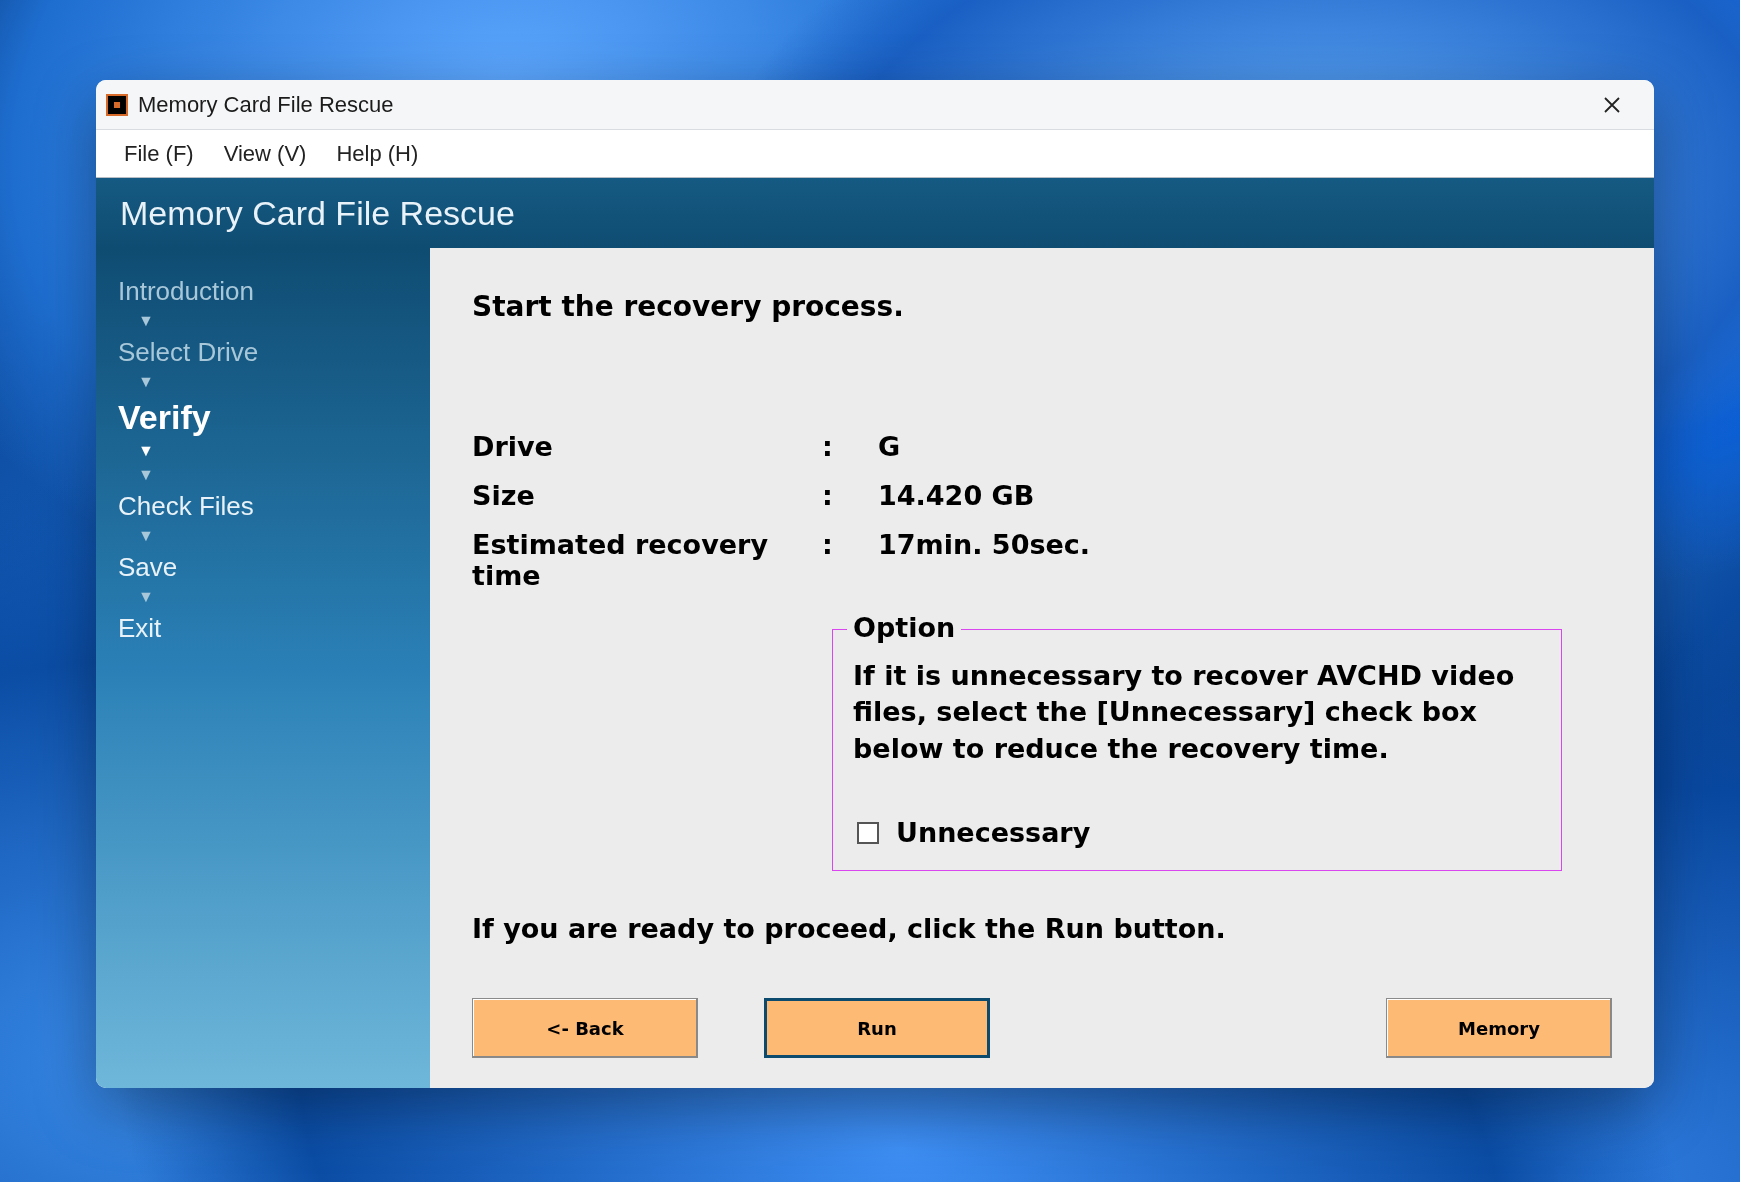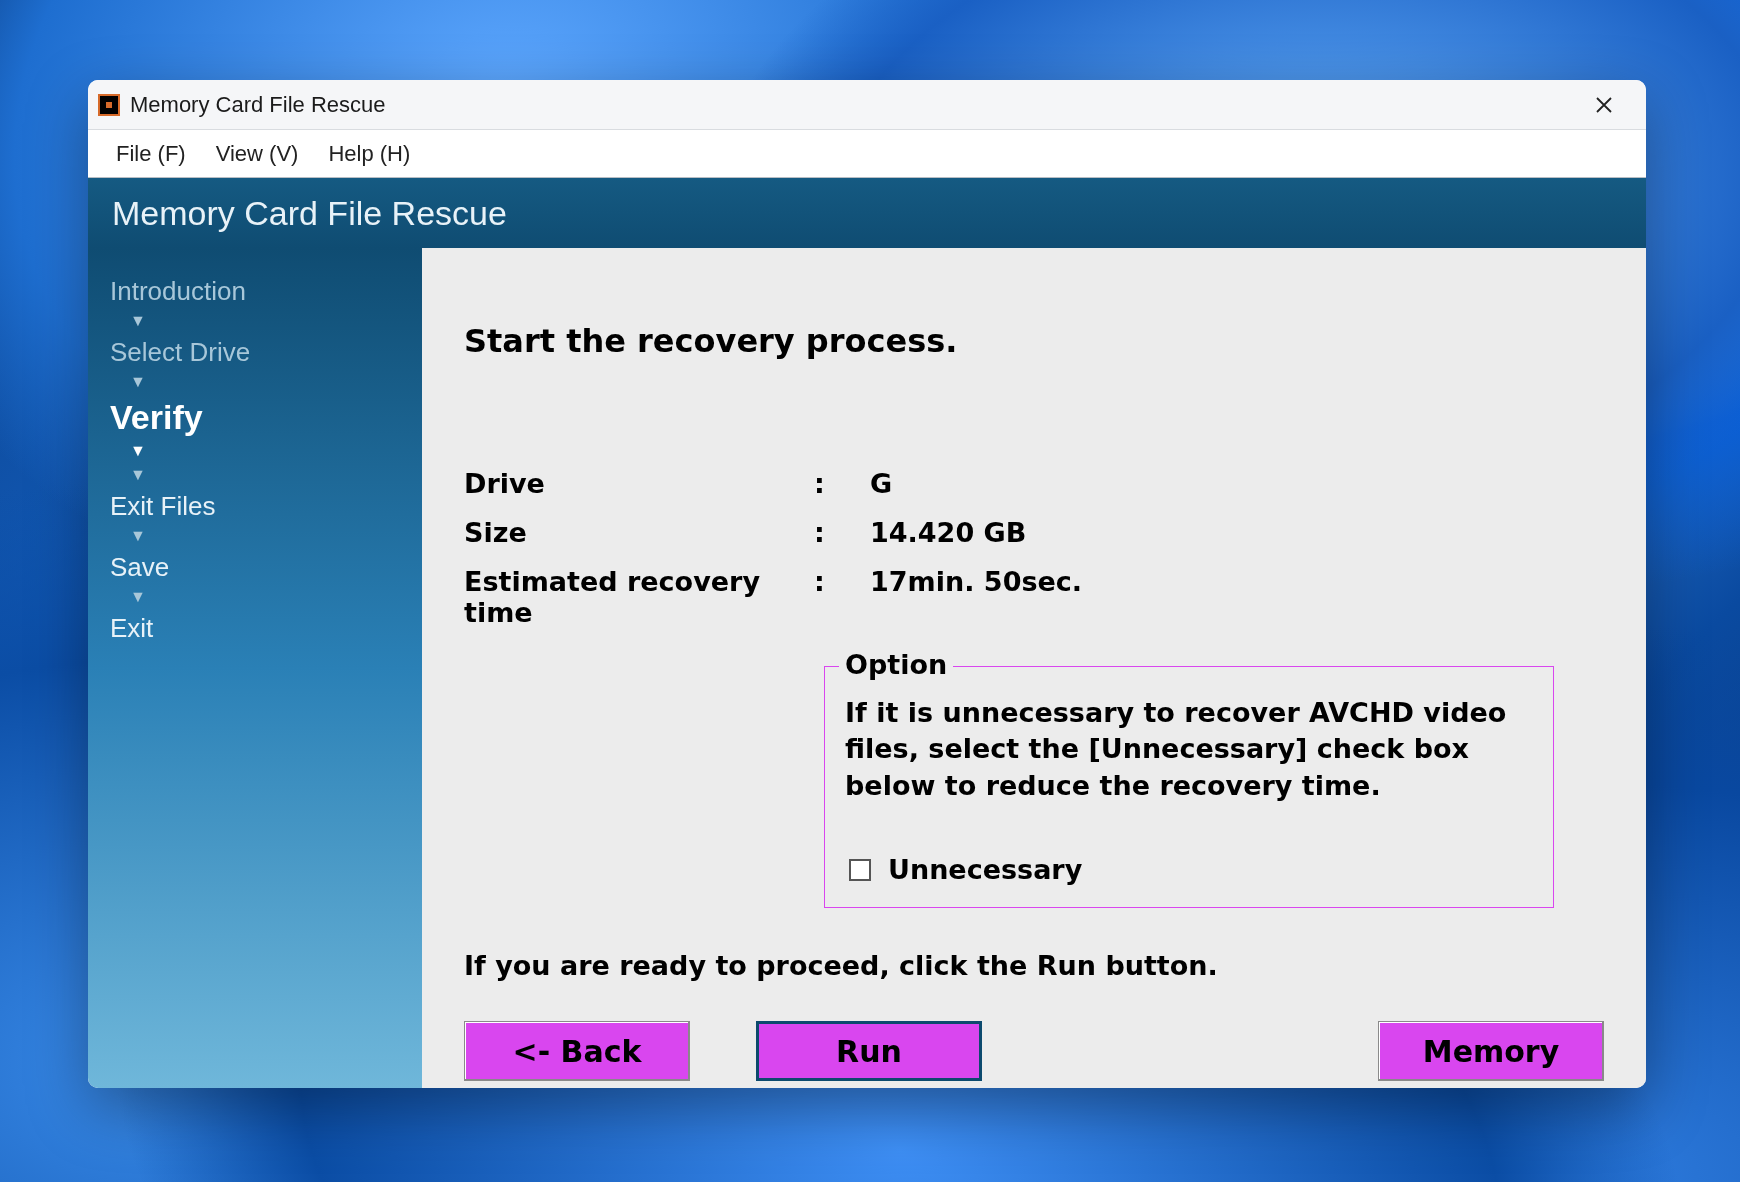--- a/index.html
+++ b/index.html
@@ -21,21 +21,21 @@
     position:absolute; border-radius:50%;
   }
   .swirl.s1 { width:1800px; height:1400px; left:-400px; top:-600px;
     background: radial-gradient(closest-side,#5ea8ff 0%,#1e6ed0 55%,transparent 70%); transform:rotate(-18deg);}
   .swirl.s2 { width:2200px; height:1300px; left:-200px; top:500px;
     background: radial-gradient(closest-side,#3e8ff5 0%,#0b4da5 55%,transparent 72%); transform:rotate(10deg);}
   .swirl.s3 { width:1600px; height:1000px; left:500px; top:-300px;
     background: radial-gradient(closest-side,#6ab4ff 0%,#1a60c4 60%,transparent 75%); transform:rotate(-5deg);}
 
   .window {
-    position:absolute; left:88px; top:80px; width:1558px; height:1008px;
+    position:absolute; left:96px; top:80px; width:1558px; height:1008px;
     background:#fff;
     border-radius:10px;
     box-shadow: 0 20px 60px rgba(0,0,0,0.35);
     overflow:hidden;
     display:flex; flex-direction:column;
   }
   .titlebar {
     height:50px; display:flex; align-items:center; padding:0 10px;
     background:#f5f6f8;
     border-bottom:1px solid #d9dce0;
@@ -85,21 +85,21 @@
     color:#a8c7d9; font-size:16px; margin:6px 0 8px 20px; line-height:1;
   }
   .sidebar .arrow.active { color:#fff; }
 
   .content {
     flex:1; background:#ececec; padding:42px 42px 30px 42px;
     font-family: "MS Sans Serif","DejaVu Sans",sans-serif;
     color:#000; font-size:27px;
     display:flex; flex-direction:column;
   }
-  .content .heading { font-weight:bold; font-size:32px; margin-bottom:90px;margin-top:32px;}
+  .content .heading { font-weight:bold; font-size:28px; margin-bottom:90px;}
   .info-table { display:table; border-spacing:0 18px; font-size:27px;}
   .info-row { display:table-row; }
   .info-label { display:table-cell; width:350px; font-weight:bold;}
   .info-colon { display:table-cell; width:50px; font-weight:bold;}
   .info-value { display:table-cell; font-weight:bold; padding-left:6px;}
 
   .group {
     margin:20px 0 0 360px; width:730px; border:1px solid #d946ef; padding:28px 20px 22px 20px; position:relative;
   }
   .group-legend { position:absolute; top:-18px; left:14px; background:#ececec; padding:0 6px; font-weight:bold; font-size:27px;}
@@ -107,23 +107,23 @@
   .check-row { display:flex; align-items:center; gap:14px; margin-top:50px;}
   .check-row input[type=checkbox]{
     width:22px; height:22px; appearance:none; border:2px solid #555; background:#fff;
   }
   .check-row label { font-weight:bold; font-size:27px;}
   .proceed { font-weight:bold; margin-top:42px; font-size:27px;}
 
   .button-row { margin-top:auto; padding-top:40px; display:flex; gap:66px;}
   .button-row .spacer { flex:1; }
   .btn {
-    width:226px; height:60px; background:#d946ef;
+    width:226px; height:60px; background:#fdba74;
     border:1px solid #8a8a8a; box-shadow: inset -1px -1px 0 #888, inset 1px 1px 0 #fff;
-    font-weight:bold; font-size:30px; cursor:pointer;
+    font-weight:bold; font-size:18px; cursor:pointer;
     display:flex; align-items:center; justify-content:center;
     font-family: inherit;
   }
   .btn.run { border:3px solid #0c4a6e; box-shadow:none; width:226px;}
 </style>
 </head>
 <body>
 
 <div class="wallpaper">
   <div class="swirl s1"></div>
@@ -157,21 +157,21 @@
 
   <div class="body">
     <div class="sidebar">
       <div class="step inactive">Introduction</div>
       <div class="arrow">▼</div>
       <div class="step inactive">Select Drive</div>
       <div class="arrow">▼</div>
       <div class="step active">Verify</div>
       <div class="arrow active">▼</div>
       <div class="arrow">▼</div>
-      <div class="step">Exit Files</div>
+      <div class="step">Check Files</div>
       <div class="arrow">▼</div>
       <div class="step">Save</div>
       <div class="arrow">▼</div>
       <div class="step">Exit</div>
     </div>
 
     <div class="content">
       <div class="heading">Start the recovery process.</div>
 
       <div class="info-table">

